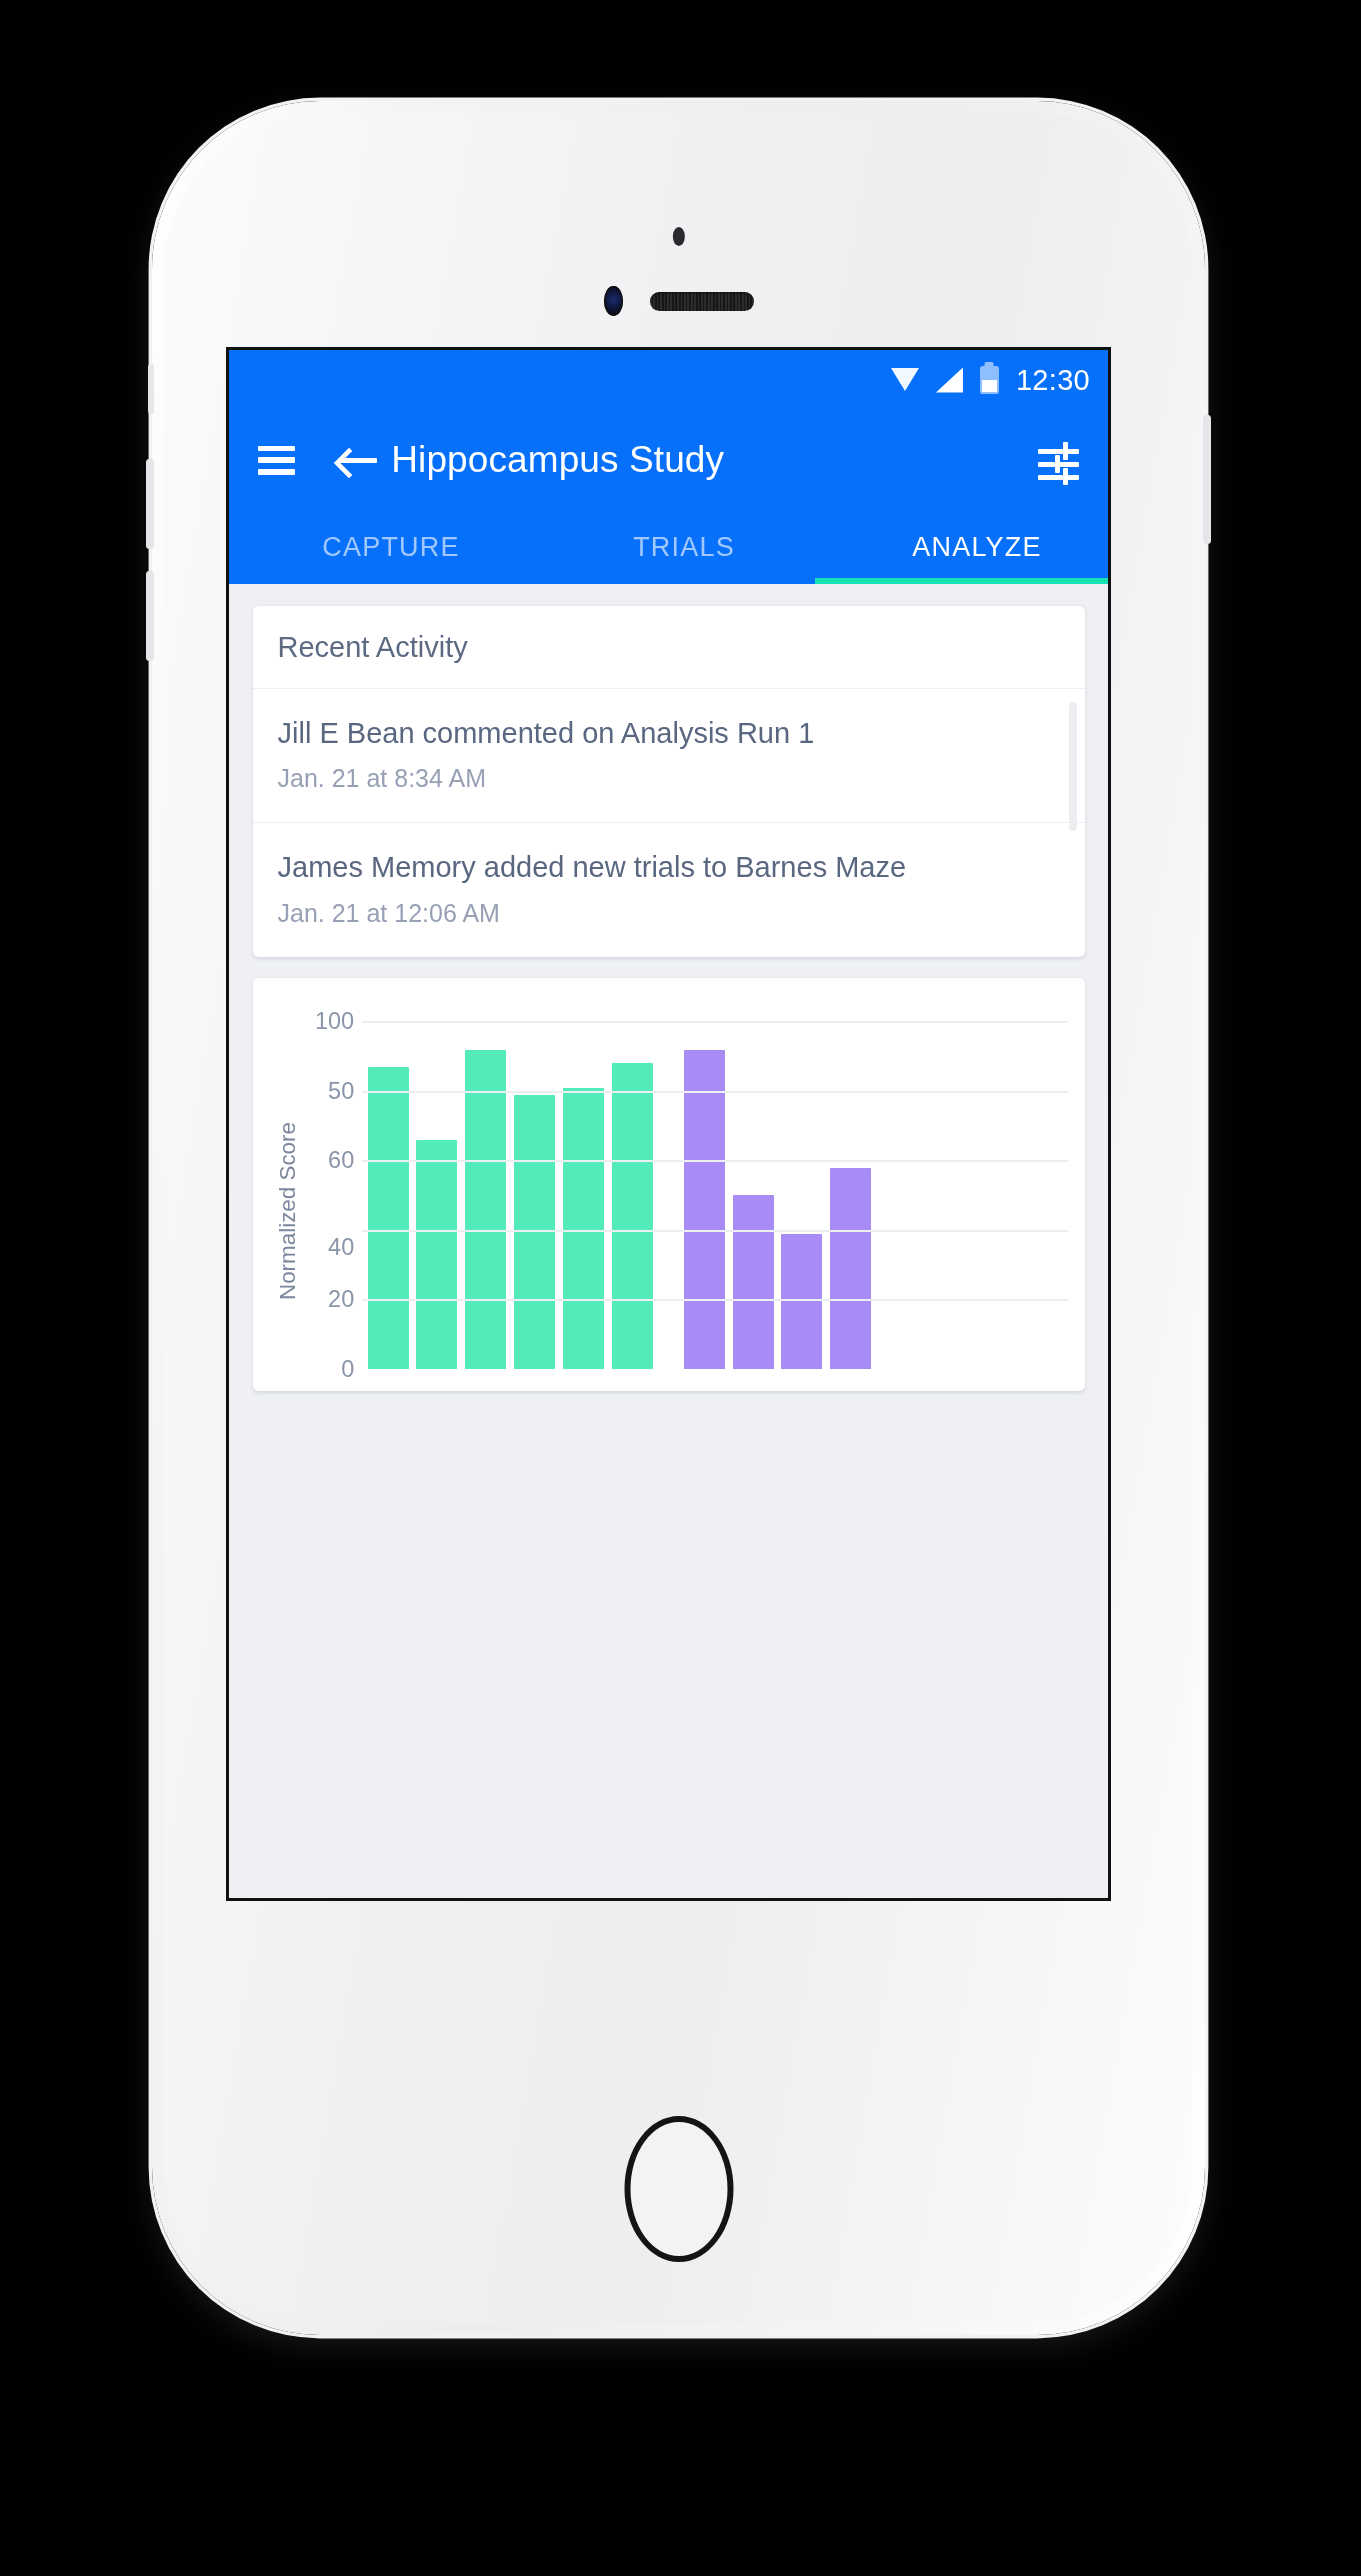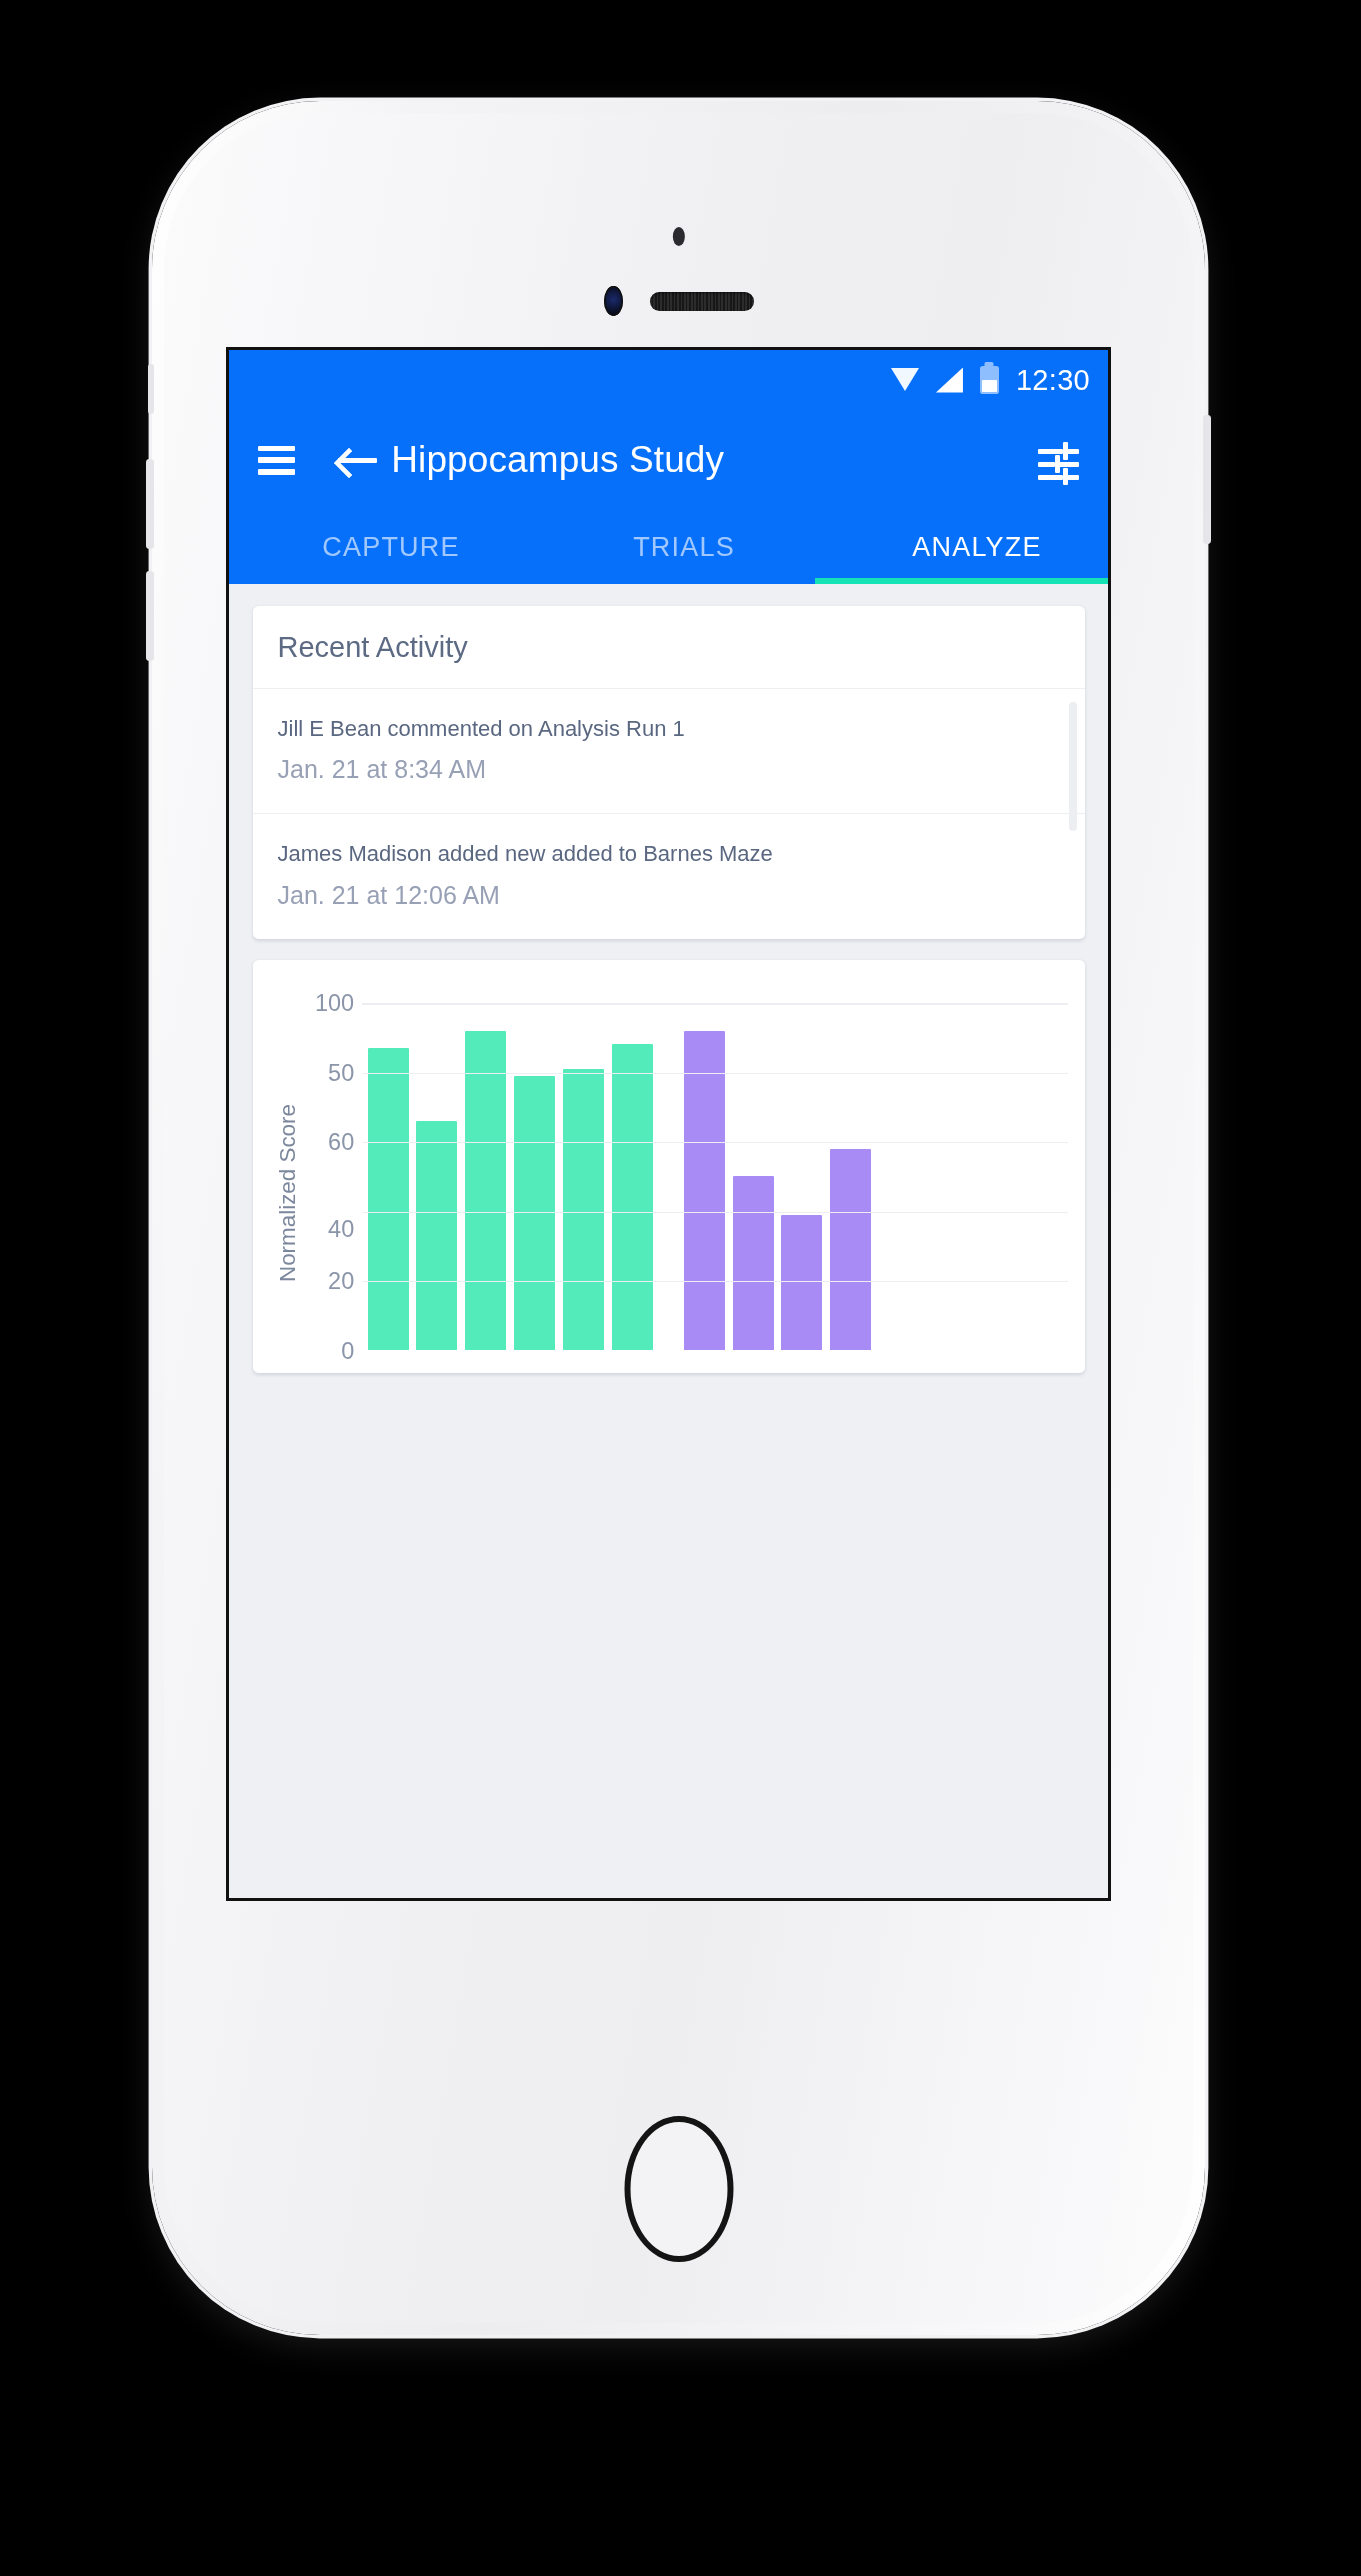--- a/index.html
+++ b/index.html
@@ -104,21 +104,21 @@
   .content { height:1320px; background:#eef0f4; padding:22.4px 23.5px 0 23.5px; overflow:hidden; }
 
   .card { background:#fff; border-radius:5.6px; box-shadow:0 1.1px 3.9px rgba(33,40,60,.13); }
 
   .card-header { padding:25px 25px 23.5px 25px; }
   .card-header-title { font-size:29px; color:#5d6a84; }
 
   .activity-list { border-top:1.1px solid #edeff3; position:relative; }
   .activity-item { padding:25px 31px 29px 25px; border-bottom:1.1px solid #edeff3; position:relative; }
   .activity-item:last-child { border-bottom:none; }
-  .activity-text { font-size:22px; color:#5a6780; line-height:1.32; }
+  .activity-text { font-size:29px; color:#5a6780; line-height:1.32; }
   .activity-time { font-size:25px; color:#97a0b4; margin-top:12.3px; }
   .scroll-track { position:absolute; right:7.8px; top:13.4px; width:7.8px; height:129px;
                   background:#eceef1; border-radius:4.5px; }
 
   .chart-card { margin-top:21px; padding:21px 17px 0 17px; }
   .chart-title { text-align:center; font-size:30px; color:#5d6a84; padding:7.8px 0 25px 0; }
   .chart-title .caret { display:inline-block; margin-left:10px; width:0; height:0;
       border-left:12.3px solid transparent; border-right:12.3px solid transparent;
       border-top:14.6px solid #6d7b93; vertical-align:middle; }
 
@@ -198,21 +198,21 @@
           <div class="card-header">
             <div class="card-header-title">Recent Activity</div>
           </div>
           <div class="activity-list">
             <div class="scroll-track"></div>
             <div class="activity-item">
               <div class="activity-text">Jill E Bean commented on Analysis Run 1</div>
               <div class="activity-time">Jan. 21 at 8:34 AM</div>
             </div>
             <div class="activity-item">
-              <div class="activity-text">James Madison added new added to Barnes Maze</div>
+              <div class="activity-text">James Memory added new trials to Barnes Maze</div>
               <div class="activity-time">Jan. 21 at 12:06 AM</div>
             </div>
           </div>
         </div>
 
         <div class="card chart-card">
           <div class="plot-wrap">
             <div class="y-axis-title">Normalized Score</div>
             <div class="y-ticks" id="yticks">
                 <div class="y-tick" style="top: 370px;">0</div>

